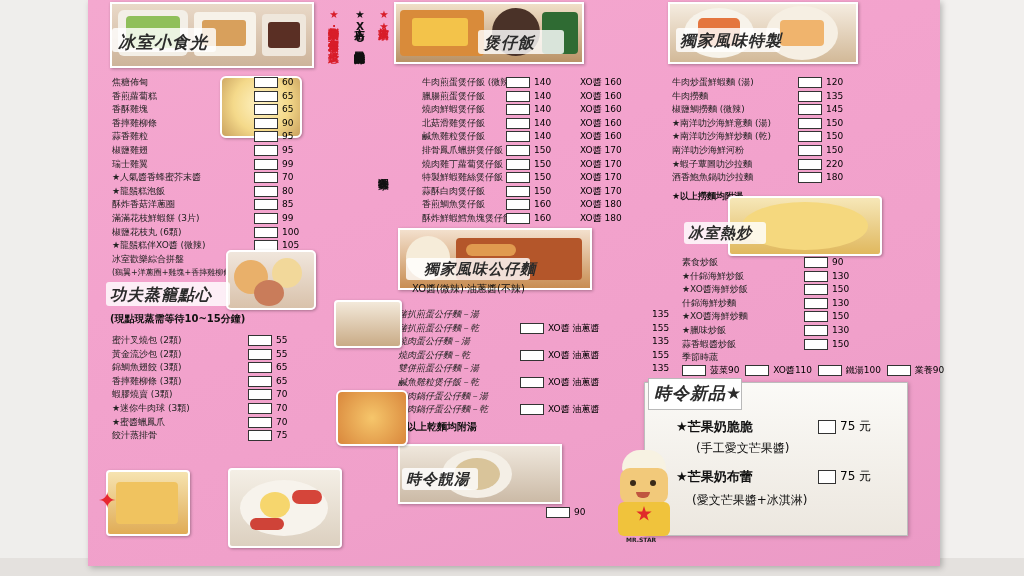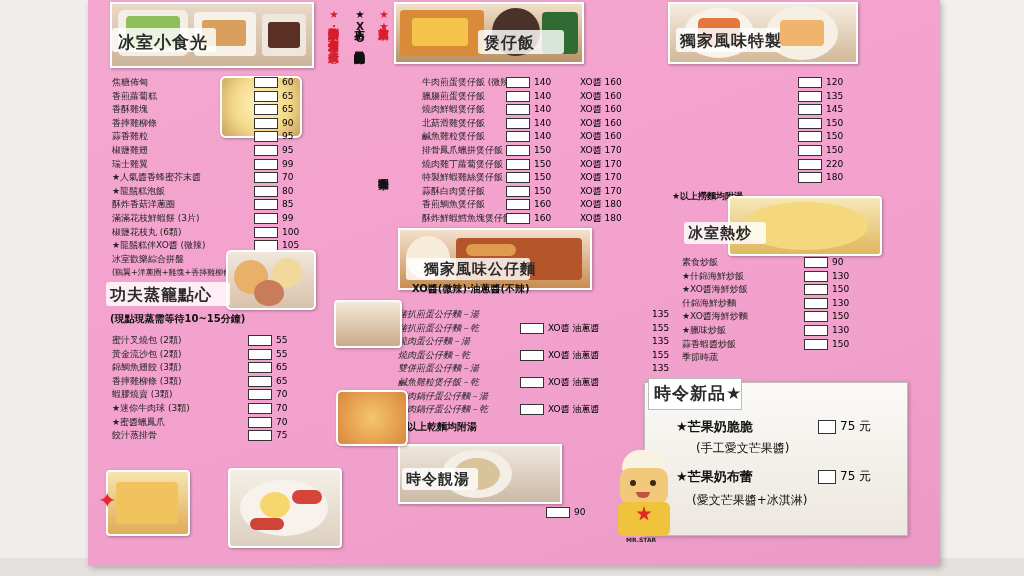--- a/index.html
+++ b/index.html
@@ -7,21 +7,21 @@
   #page{position:relative;width:1024px;height:576px;background:#d9d5d2;}
   
   #bg-left{position:absolute;left:0;top:0;width:96px;height:576px;background:#efeeec;}
   #bg-right{position:absolute;right:0;top:0;width:100px;height:576px;background:#f2f0ee;}
   #bg-bottom{position:absolute;left:0;bottom:0;width:1024px;height:18px;background:#e4e1de;}
   
   #menu{position:absolute;left:88px;top:0;width:852px;height:566px;
         background:linear-gradient(160deg,#f4a8cf 0%,#f3a3cd 35%,#f0a0ca 70%,#eb9ac6 100%);
         box-shadow:2px 2px 6px rgba(0,0,0,.25);}
   .photo{position:absolute;border:2px solid #fff;box-shadow:1px 1px 3px rgba(0,0,0,.3);overflow:hidden;}
-  .ttl{position:absolute;font-weight:bold;color:#2b2b2b;letter-spacing:1px;}
+  .ttl{position:absolute;font-weight:bold;color:#2b2b2b;letter-spacing:1px;font-style:italic;}
   .ttl-band{position:absolute;background:rgba(255,255,255,.82);border-radius:3px;}
   .rowlist{position:absolute;font-size:9px;line-height:13.6px;color:#222;}
   .rowlist div{white-space:nowrap;}
   .box{display:inline-block;width:22px;height:9px;border:1px solid #333;background:#fff;vertical-align:middle;margin-right:4px;}
   .pcol{position:absolute;}
   .pcol .pr{height:13.6px;line-height:13.6px;font-size:9px;white-space:nowrap;}
   .star{color:#e8262f;}
   .vtext{position:absolute;writing-mode:vertical-rl;text-orientation:upright;font-size:10.5px;line-height:16px;color:#111;font-weight:bold;}
   .vtext.red{color:#d81d29;}
   .hr-note{position:absolute;font-size:9px;color:#111;font-weight:bold;}
@@ -183,21 +183,21 @@
       <div class="pr">XO醬 180</div>
     </div>
 
     <div class="photo" style="left:310px;top:228px;width:190px;height:58px;background:linear-gradient(180deg,#f3e0cd,#c88d52);">
       <div class="plate" style="left:6px;top:6px;width:44px;height:44px;background:#f6ecd9;"></div>
       <div style="position:absolute;left:56px;top:8px;width:126px;height:42px;background:#b4562a;border-radius:4px;"></div>
       <div style="position:absolute;left:66px;top:14px;width:50px;height:12px;background:#e09a4f;border-radius:6px;"></div>
     </div>
     <div class="ttl-band" style="left:318px;top:258px;width:124px;height:22px;"></div>
     <div class="ttl" style="left:322px;top:260px;font-size:15px;padding-left:14px;">獨家風味公仔麵</div>
-    <div style="position:absolute;left:324px;top:282px;font-size:10px;font-weight:bold;color:#111;">XO醬(微辣)‧油蔥醬(不辣)</div>
+    <div style="position:absolute;left:324px;top:282px;font-size:10px;font-weight:normal;color:#111;">XO醬(微辣)‧油蔥醬(不辣)</div>
 
     <div class="rowlist" style="left:310px;top:308px;width:130px;font-style:italic;">
       <div>豬扒煎蛋公仔麵－湯</div>
       <div>豬扒煎蛋公仔麵－乾</div>
       <div>燒肉蛋公仔麵－湯</div>
       <div>燒肉蛋公仔麵－乾</div>
       <div>雙併煎蛋公仔麵－湯</div>
       <div>鹹魚雞粒煲仔飯－乾</div>
       <div>燒肉鍋仔蛋公仔麵－湯</div>
       <div>燒肉鍋仔蛋公仔麵－乾</div>
@@ -236,20 +236,30 @@
 
     <div class="photo" style="left:580px;top:2px;width:186px;height:58px;background:linear-gradient(180deg,#f5ece0,#d2b998);">
       <div class="plate" style="left:14px;top:4px;width:70px;height:50px;background:#f7f3ea;"></div>
       <div style="position:absolute;left:28px;top:14px;width:42px;height:28px;background:#e4763f;border-radius:5px;"></div>
       <div class="plate" style="left:96px;top:2px;width:72px;height:54px;background:#f6efe3;"></div>
       <div style="position:absolute;left:110px;top:16px;width:44px;height:26px;background:#f0b46d;border-radius:4px;"></div>
     </div>
     <div class="ttl-band" style="left:588px;top:28px;width:104px;height:24px;"></div>
     <div class="ttl" style="left:592px;top:31px;font-size:16px;">獨家風味特製</div>
 
+    <div class="rowlist" style="left:584px;top:76px;width:150px;">
+      <div>牛肉炒蛋鮮蝦麵 (湯)</div>
+      <div>牛肉撈麵</div>
+      <div>椒鹽鯛撈麵 (微辣)</div>
+      <div>★南洋叻沙海鮮意麵 (湯)</div>
+      <div>★南洋叻沙海鮮炒麵 (乾)</div>
+      <div>南洋叻沙海鮮河粉</div>
+      <div>★蝦子蕈圖叻沙拉麵</div>
+      <div>酒香鮑魚鍋叻沙拉麵</div>
+    </div>
     <div class="pcol" style="left:710px;top:76px;">
       <div class="pr"><span class="box"></span><span>120</span></div>
       <div class="pr"><span class="box"></span><span>135</span></div>
       <div class="pr"><span class="box"></span><span>145</span></div>
       <div class="pr"><span class="box"></span><span>150</span></div>
       <div class="pr"><span class="box"></span><span>150</span></div>
       <div class="pr"><span class="box"></span><span>150</span></div>
       <div class="pr"><span class="box"></span><span>220</span></div>
       <div class="pr"><span class="box"></span><span>180</span></div>
     </div>
@@ -274,20 +284,26 @@
     <div class="pcol" style="left:716px;top:256px;">
       <div class="pr"><span class="box"></span><span>90</span></div>
       <div class="pr"><span class="box"></span><span>130</span></div>
       <div class="pr"><span class="box"></span><span>150</span></div>
       <div class="pr"><span class="box"></span><span>130</span></div>
       <div class="pr"><span class="box"></span><span>150</span></div>
       <div class="pr"><span class="box"></span><span>130</span></div>
       <div class="pr"><span class="box"></span><span>150</span></div>
       <div class="pr"></div>
     </div>
+    <div style="position:absolute;left:594px;top:364px;font-size:9px;white-space:nowrap;">
+      <span class="box"></span><span>菠菜</span><span>90</span>
+      &nbsp;<span class="box"></span><span>XO醬</span><span>110</span>
+      &nbsp;<span class="box"></span><span>鐵湯</span><span>100</span>
+      &nbsp;<span class="box"></span><span>業養</span><span>90</span>
+    </div>
 
     <div class="panel" style="left:556px;top:382px;width:262px;height:152px;background:linear-gradient(180deg,#fbfaf7,#ece7df);"></div>
     <div style="position:absolute;left:560px;top:378px;width:92px;height:30px;background:#fff;border:1px solid #b9b9b9;"></div>
     <div class="ttl" style="left:566px;top:382px;font-size:17px;">時令新品★</div>
 
     <div style="position:absolute;left:588px;top:418px;font-size:13px;font-weight:bold;color:#111;">★芒果奶脆脆</div>
     <div style="position:absolute;left:730px;top:418px;font-size:12px;"><span class="box" style="width:16px;height:12px;"></span><span>75 元</span></div>
     <div style="position:absolute;left:608px;top:440px;font-size:12px;color:#111;">(手工愛文芒果醬)</div>
 
     <div style="position:absolute;left:588px;top:468px;font-size:13px;font-weight:bold;color:#111;">★芒果奶布蕾</div>

